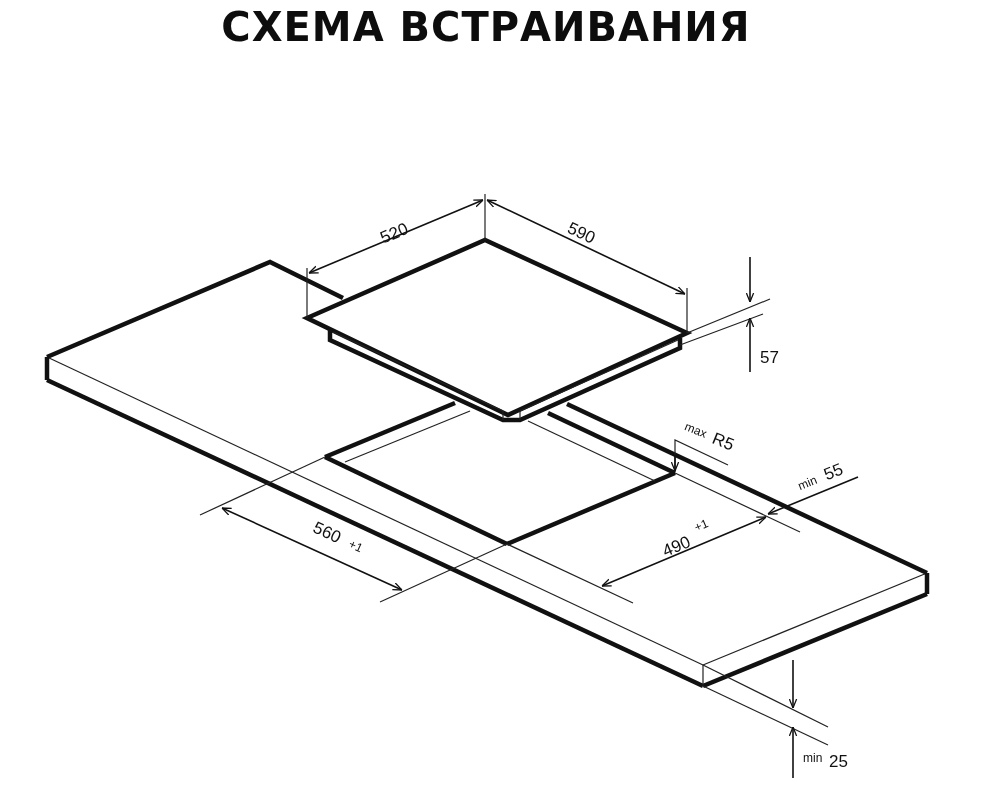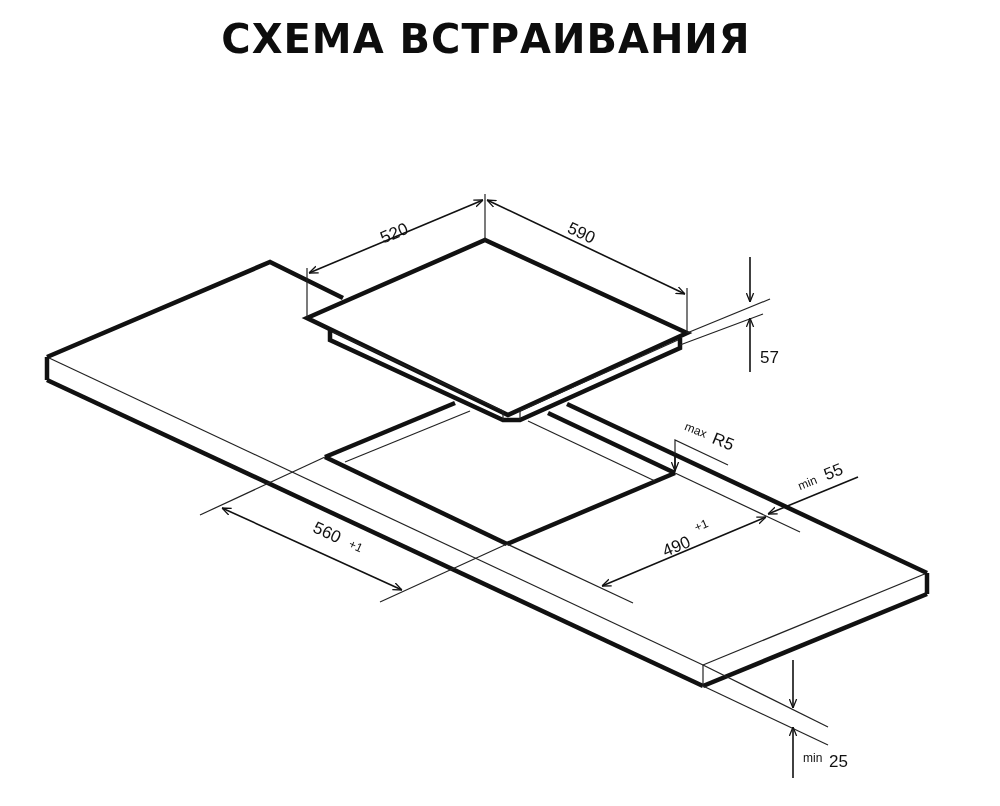--- a/index.html
+++ b/index.html
@@ -1,20 +1,20 @@
 <!DOCTYPE html>
 <html><head>
   <meta charset="utf-8">
   <style>
     html, body { margin: 0; padding: 0; background: #ffffff; }
     body { width: 1000px; height: 806px; position: relative; overflow: hidden; font-family: "Liberation Sans", sans-serif; }
     .title {
       position: absolute; left: 0; top: 4px; width: 972px; text-align: center;
       font-family: "DejaVu Sans", sans-serif; font-weight: bold; font-size: 40px;
-      letter-spacing: 1px; color: #0d0d0d; margin-top: 12px;
+      letter-spacing: 1px; color: #0d0d0d;
     }
     svg { position: absolute; left: 0; top: 0; }
     .thick { stroke: #111; stroke-width: 4.5; fill: none; stroke-linejoin: miter; stroke-linecap: butt; }
     .thin { stroke: #222; stroke-width: 1.2; fill: none; }
     .dim { stroke: #111; stroke-width: 1.6; fill: none; }
     .lbl { font-family: "Liberation Sans", sans-serif; fill: #111; font-size: 17px; }
     .lbl-small { font-family: "Liberation Sans", sans-serif; fill: #111; font-size: 12px; }
   </style>
 </head>
 <body>

